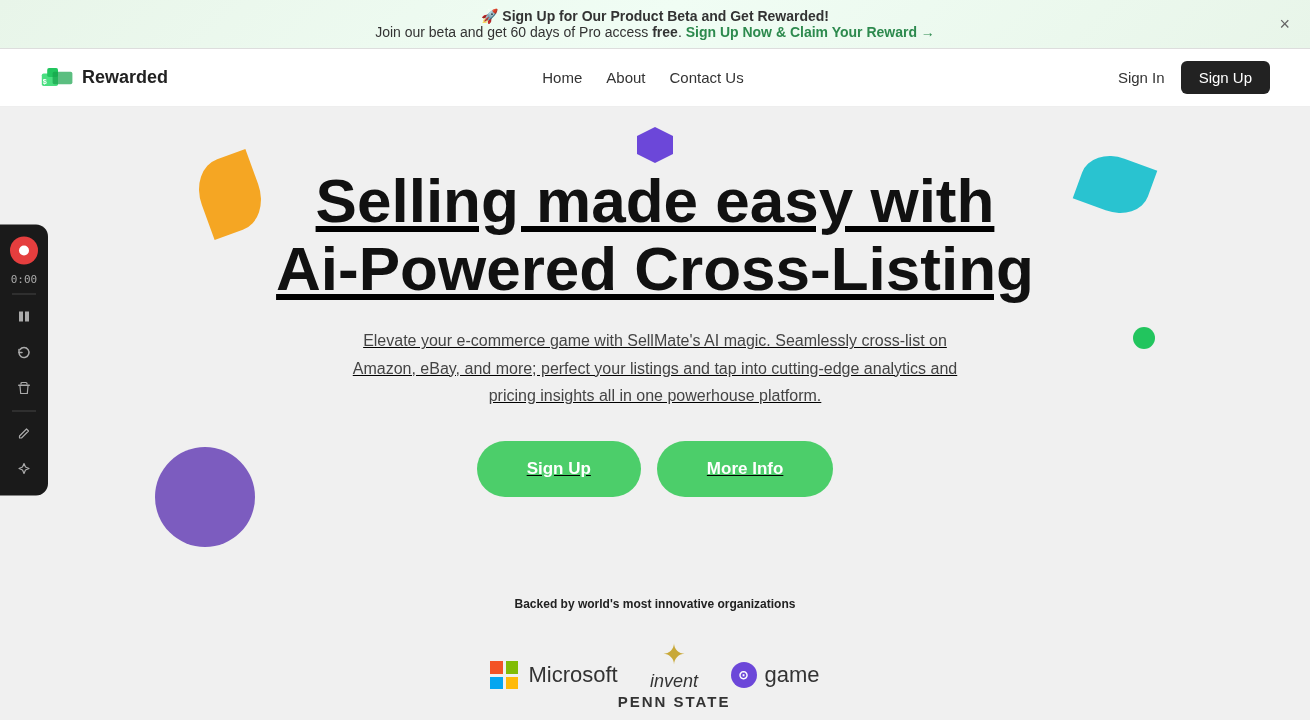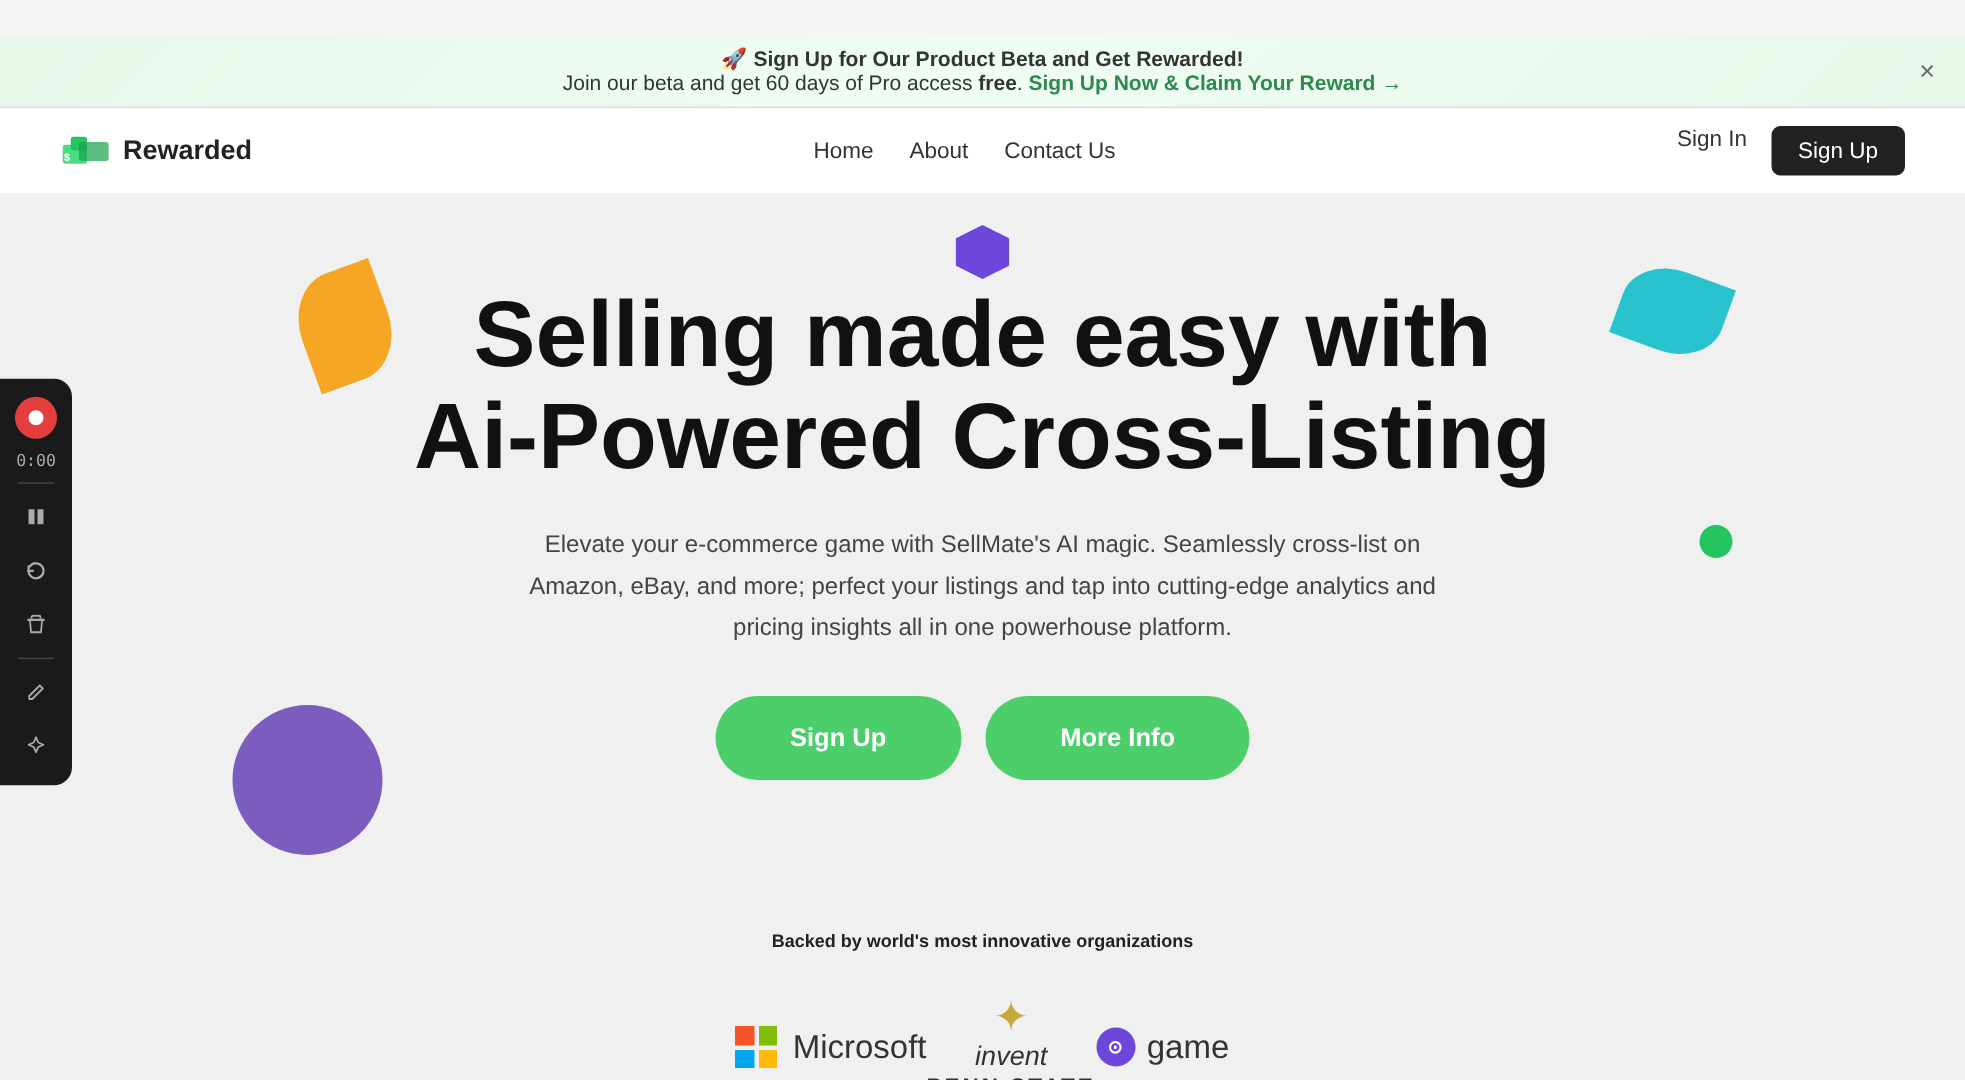--- a/index.html
+++ b/index.html
@@ -7,21 +7,20 @@
 
     
     .banner {
       background: linear-gradient(135deg, #e8f5e9 0%, #f0fdf4 50%, #e8f5e9 100%);
       text-align: center;
       padding: 8px 40px;
       font-size: 14px;
       color: #333;
       position: relative;
       border-bottom: 1px solid #ddd;
-      margin-top: 23px;
     }
     .banner strong { font-weight: 700; }
     .banner a { color: #2d8a4e; text-decoration: none; font-weight: 600; }
     .banner-close {
       position: absolute;
       right: 20px;
       top: 50%;
       transform: translateY(-50%);
       background: none;
       border: none;
@@ -60,20 +59,21 @@
     }
     .nav-links a {
       text-decoration: none;
       color: #333;
       font-size: 15px;
       font-weight: 500;
     }
     .nav-auth {
       display: flex;
       gap: 16px;
+      align-items: center;
     }
     .nav-auth .signin {
       text-decoration: none;
       color: #333;
       font-size: 15px;
       font-weight: 500;
     }
     .nav-auth .signup-btn {
       background: #222;
       color: white;
@@ -84,20 +84,21 @@
       font-weight: 500;
     }
 
     
     main {
       background: #f0f0f0;
       position: relative;
       padding: 60px 20px 20px;
       text-align: center;
       overflow: hidden;
+      text-decoration: underline;
     }
 
     .hero-title {
       font-size: 62px;
       font-weight: 900;
       color: #111;
       line-height: 1.1;
       margin-bottom: 24px;
       position: relative;
       z-index: 2;
@@ -296,21 +297,20 @@
       transform: translateY(-50%);
       background: #1a1a1a;
       border-radius: 0 12px 12px 0;
       padding: 12px 24px;
       display: flex;
       flex-direction: column;
       align-items: center;
       gap: 8px;
       z-index: 100;
       width: 44px;
-      margin-top: 28px;
     }
     .sidebar-btn {
       width: 28px;
       height: 28px;
       display: flex;
       align-items: center;
       justify-content: center;
       border: none;
       background: none;
       cursor: pointer;

